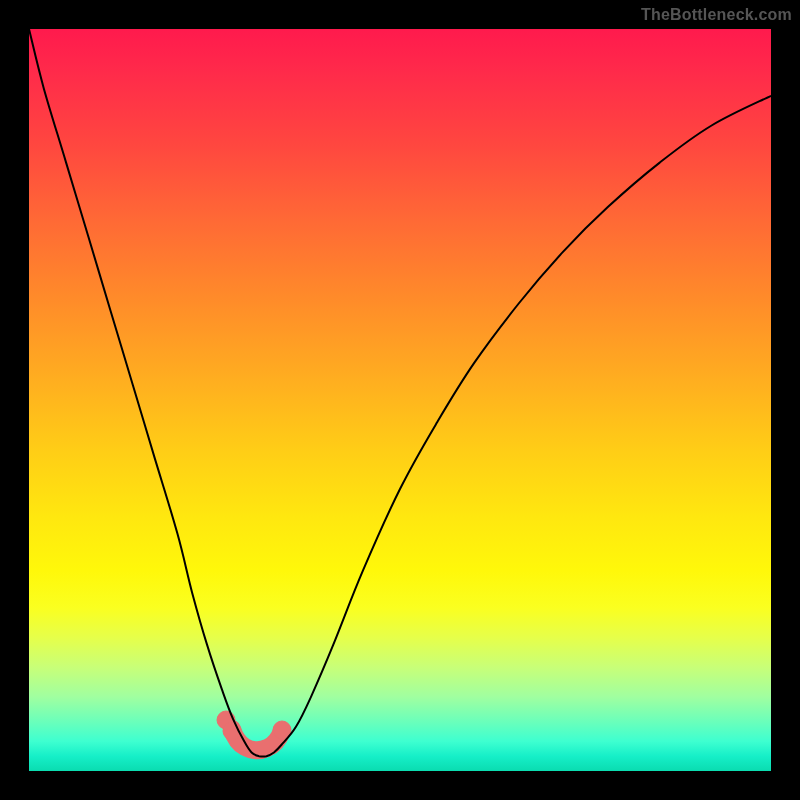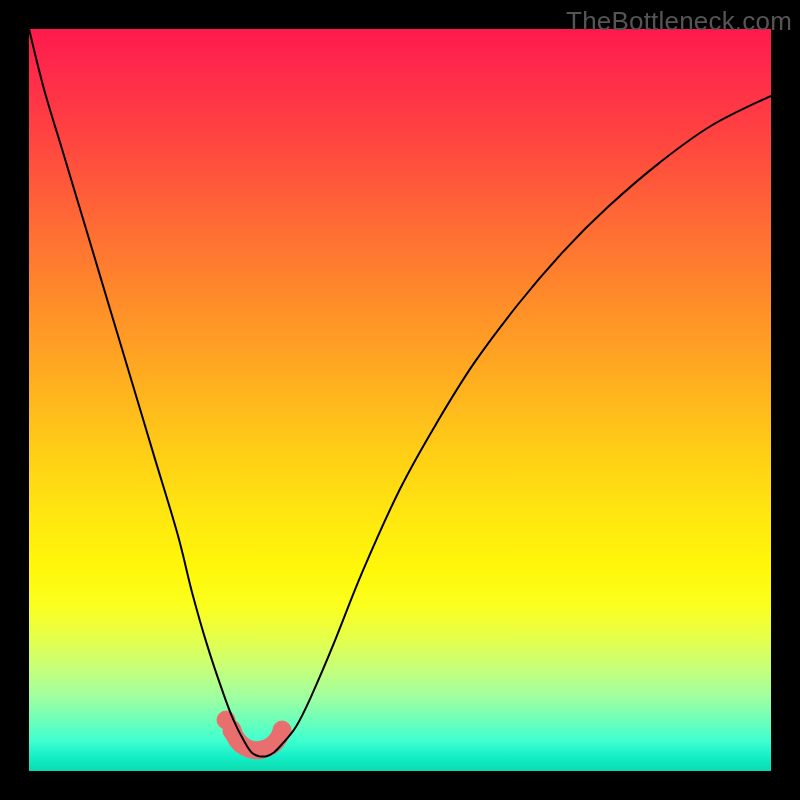--- a/index.html
+++ b/index.html
@@ -38,22 +38,22 @@
         #16efc8 98%,
         #0adcb0 100%
       );
     }
 
     .watermark {
       position: absolute;
       top: 6px;
       right: 8px;
       color: #555;
-      font-size: 26px;
-      font-weight: 400;
+      font-size: 16px;
+      font-weight: 700;
       letter-spacing: 0.2px;
       z-index: 20;
     }
 
     .curve-svg {
       position: absolute;
       left: 0;
       top: 0;
       width: 742px;
       height: 742px;

